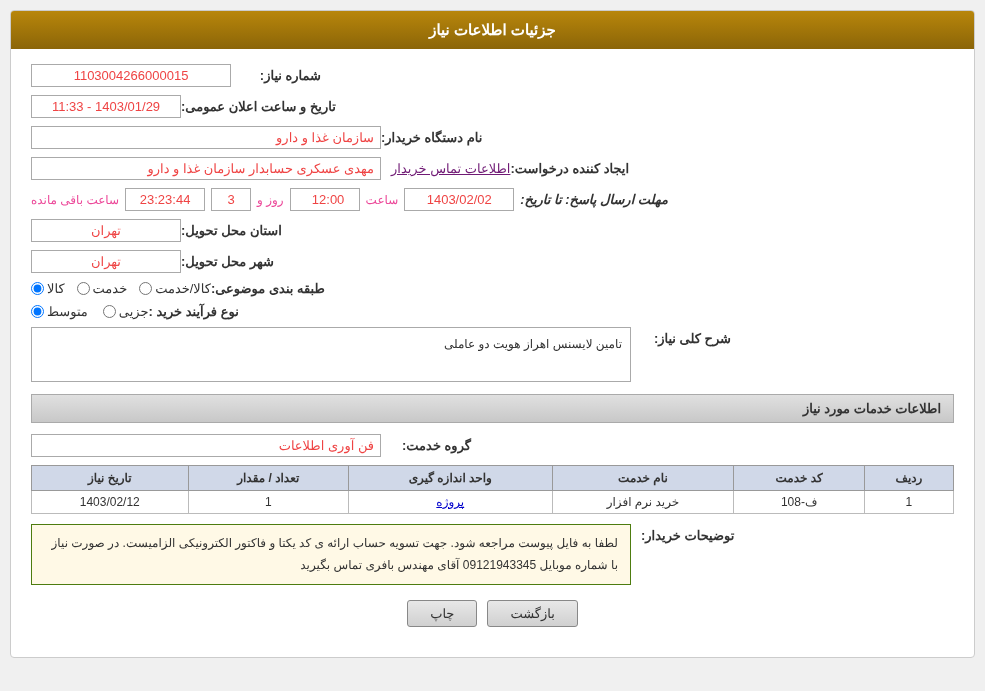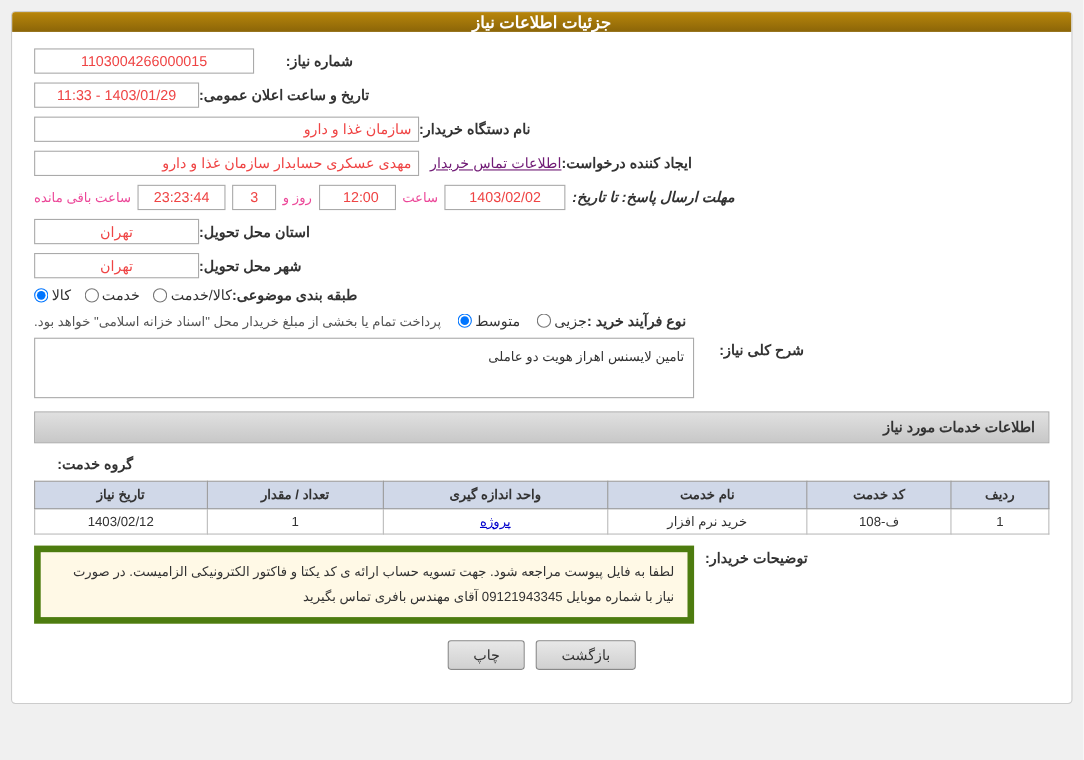--- a/index.html
+++ b/index.html
@@ -18,20 +18,21 @@
     .main-card {
       background: #fff;
       border: 1px solid #ccc;
       border-radius: 4px;
       overflow: hidden;
     }
     .card-header {
       background: linear-gradient(to bottom, #b8860b, #8b6508);
       color: #fff;
       text-align: center;
+      padding: 10px;
       font-size: 15px;
       font-weight: bold;
     }
     .content-area {
       padding: 15px 20px;
     }
     .form-row {
       display: flex;
       align-items: center;
       margin-bottom: 8px;
@@ -115,21 +116,21 @@
       color: #333;
     }
     .data-table td {
       border: 1px solid #bbb;
       padding: 4px 8px;
       text-align: center;
       background: #fff;
     }
     .col-notice {
       background: #fff9e6;
-      border: 6px solid #4d7c0f;
+      border: 1px solid #4d7c0f;
       padding: 8px 12px;
       font-size: 12px;
       color: #333;
       text-align: right;
       line-height: 1.8;
       min-height: 60px;
     }
     .desc-box {
       background: #fff;
       border: 1px solid #aaa;
@@ -254,35 +255,35 @@
         <span class="field-label">نوع فرآیند خرید :</span>
         <div style="display:flex;align-items:center;gap:15px;direction:rtl;">
           <div class="radio-item">
             <span>جزیی</span>
             <input type="radio" name="type_purchase" style="">
           </div>
           <div class="radio-item">
             <span>متوسط</span>
             <input type="radio" name="type_purchase" checked="" style="">
           </div>
-          <span class="purchase-type-text" style="color:#555;font-size:12px;">پرداخت تمام یا بخشی از مبلغ خریدار محل "اسناد خزانه اسلامی" خواهد بود.</span>
         </div>
       </div>
 
       <div class="desc-row">
         <span class="field-label" style="padding-top:4px;">شرح کلی نیاز:</span>
         <div style="flex:1; max-width:600px;">
           <div class="desc-box">تامین لایسنس اهراز هویت دو عاملی</div>
         </div>
       </div>
 
       <div class="section-header">اطلاعات خدمات مورد نیاز</div>
 
       <div class="form-row">
         <span class="field-label">گروه خدمت:</span>
+        <div class="field-value full">فن آوری اطلاعات</div>
       </div>
 
       <table class="data-table">
         <thead>
           <tr>
             <th>ردیف</th>
             <th>کد خدمت</th>
             <th>نام خدمت</th>
             <th>واحد اندازه گیری</th>
             <th>تعداد / مقدار</th>

